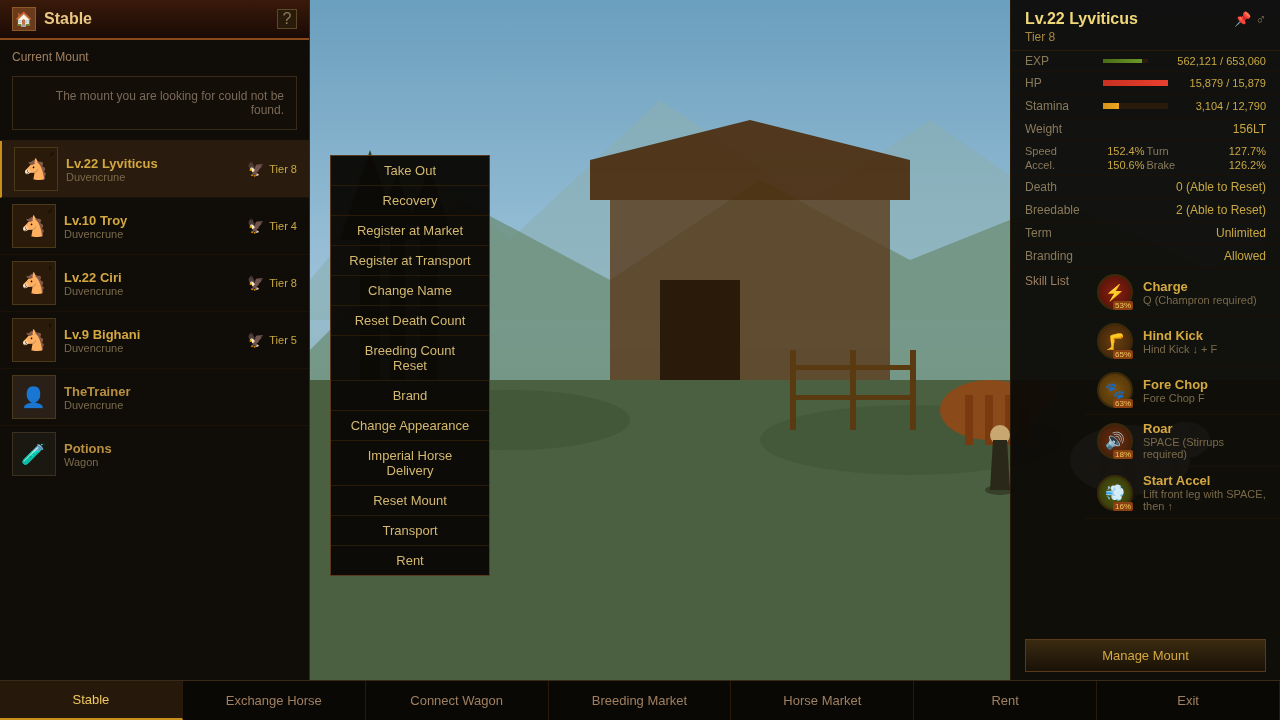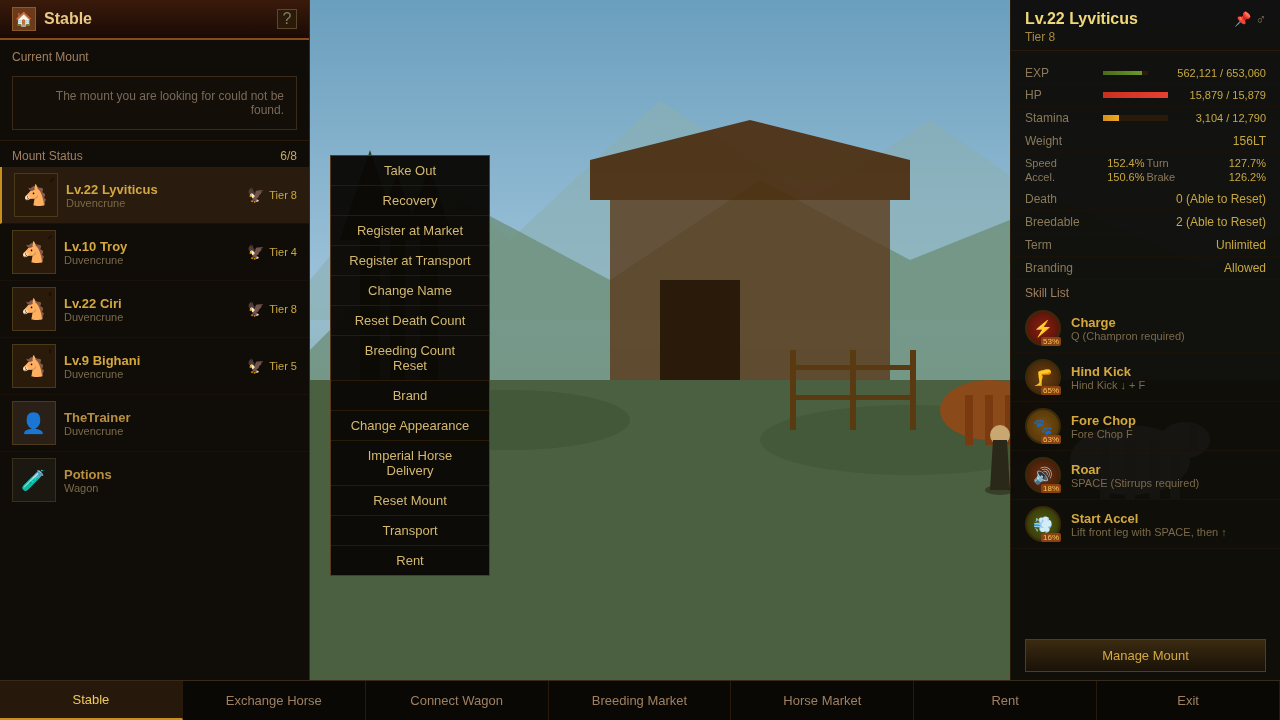--- a/index.html
+++ b/index.html
@@ -385,21 +385,20 @@
 
     .stats-grid-value {
       color: #c8a840;
       font-size: 11px;
     }
 
     #skill-list-section {
       flex: 1;
       overflow: hidden;
       display: flex;
-      flex-direction: column;
     }
 
     #skill-list-label {
       color: #a08060;
       font-size: 12px;
       padding: 6px 14px 4px;
     }
 
     #skill-list {
       flex: 1;
@@ -508,21 +507,20 @@
       height: 100%;
       pointer-events: none;
     }
 
     
     .exp-row {
       display: flex;
       align-items: center;
       padding: 3px 14px;
       border-bottom: 1px solid #1a1208;
-      margin-top: 12px;
     }
 
     .exp-label {
       color: #8a7a5a;
       font-size: 12px;
       width: 70px;
     }
 
     .exp-bar-container {
       flex: 1;
@@ -617,24 +615,20 @@
       <span id="panel-title">Stable</span>
     </div>
     <div id="help-btn">?</div>
   </div>
 
   <div id="current-mount-section">
     <div id="current-mount-label">Current Mount</div>
     <div id="mount-not-found">The mount you are looking for could not be found.</div>
   </div>
 
-  <div id="mount-status-header">
-    <span id="mount-status-label">Mount Status</span>
-    <span id="mount-count">6/8</span>
-  </div>
 
   <div id="mount-list">
 
   <div class="mount-item selected">
     <div class="mount-avatar">
       🐴
       <span class="mount-gender">♂</span>
     </div>
     <div class="mount-info">
       <div class="mount-name">Lv.22 Lyviticus</div>

